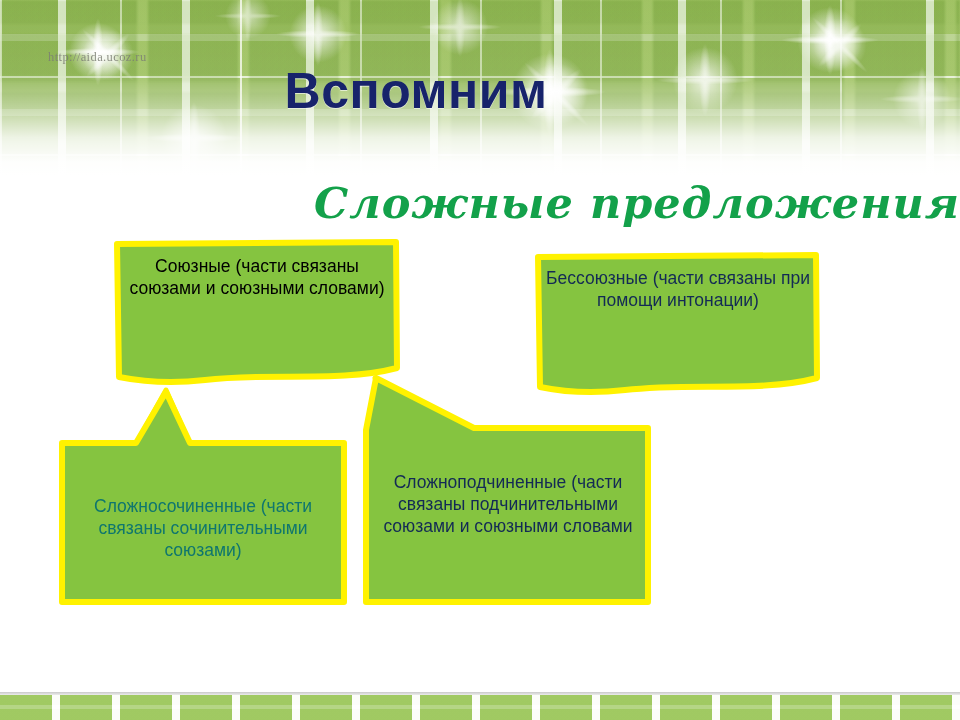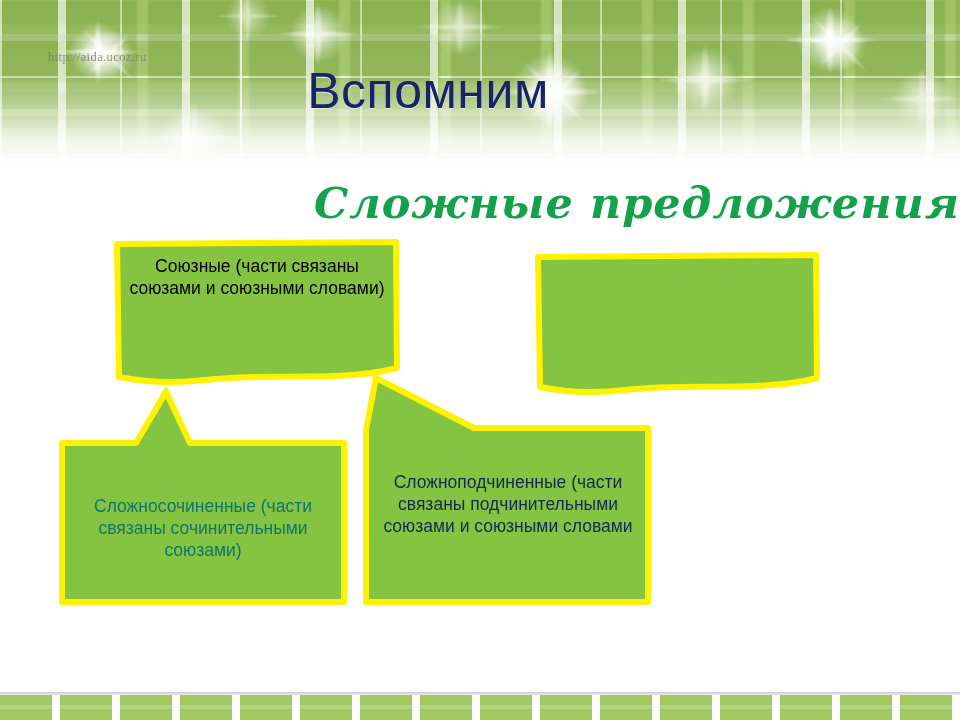--- a/index.html
+++ b/index.html
@@ -71,26 +71,25 @@
       radial-gradient(ellipse 50% 6% at 50% 50%, rgba(255,255,255,.98) 0%, rgba(255,255,255,0) 70%),
       radial-gradient(ellipse 6% 50% at 50% 50%, rgba(255,255,255,.98) 0%, rgba(255,255,255,0) 70%),
       radial-gradient(circle at 50% 50%, rgba(255,255,255,.95) 0%, rgba(255,255,255,0) 38%);
   }
   .spark.d{transform:rotate(45deg);}
 
   
   .slide-title{
     position:absolute;left:0;top:62px;width:832px;
     text-align:center;
-    font-size:50px;font-weight:normal;
+    font-size:50px;font-weight:bold;
     letter-spacing:.5px;
     color:#17236b;
     z-index:4;
     text-shadow:0 1px 0 rgba(255,255,255,.6);
-    padding-left:12px;
   }
 
   
   .slide-subtitle{
     position:absolute;left:0;top:178px;width:960px;
     text-align:center;
     font-family:"DejaVu Serif","Liberation Serif",serif;
     font-size:43px;
     font-style:italic;font-weight:bold;
     color:#13a14a;
@@ -210,20 +209,21 @@
              L 376,378
              L 474,428
              L 648,428
              L 648,602
              L 366,602
              Z" fill="#85C440" stroke="#FFF200" stroke-width="6" stroke-linejoin="round"></path>
   </svg>
 
   <div class="boxlabel" id="lbl-soyuznye" style="color: #000000;">Союзные (части связаны союзами и союзными словами)</div>
 
+  <div class="boxlabel" id="lbl-bessoyuznye" style="color: rgb(19, 42, 85);">Бессоюзные (части связаны при помощи интонации)</div>
 
   <div class="boxlabel" id="lbl-sochin" style="color: #0f766e; margin-top: 30px;">Сложносочиненные (части связаны сочинительными союзами)</div>
 
   <div class="boxlabel" id="lbl-podchin" style="color: rgb(19, 42, 85);">Сложноподчиненные (части связаны подчинительными союзами и союзными словами</div>
 
   <div class="footer">
     <div class="footer-rule"></div>
     <div class="footer-band"></div>
   </div>
   <div class="footer-url">http://aida.ucoz.ru</div>

